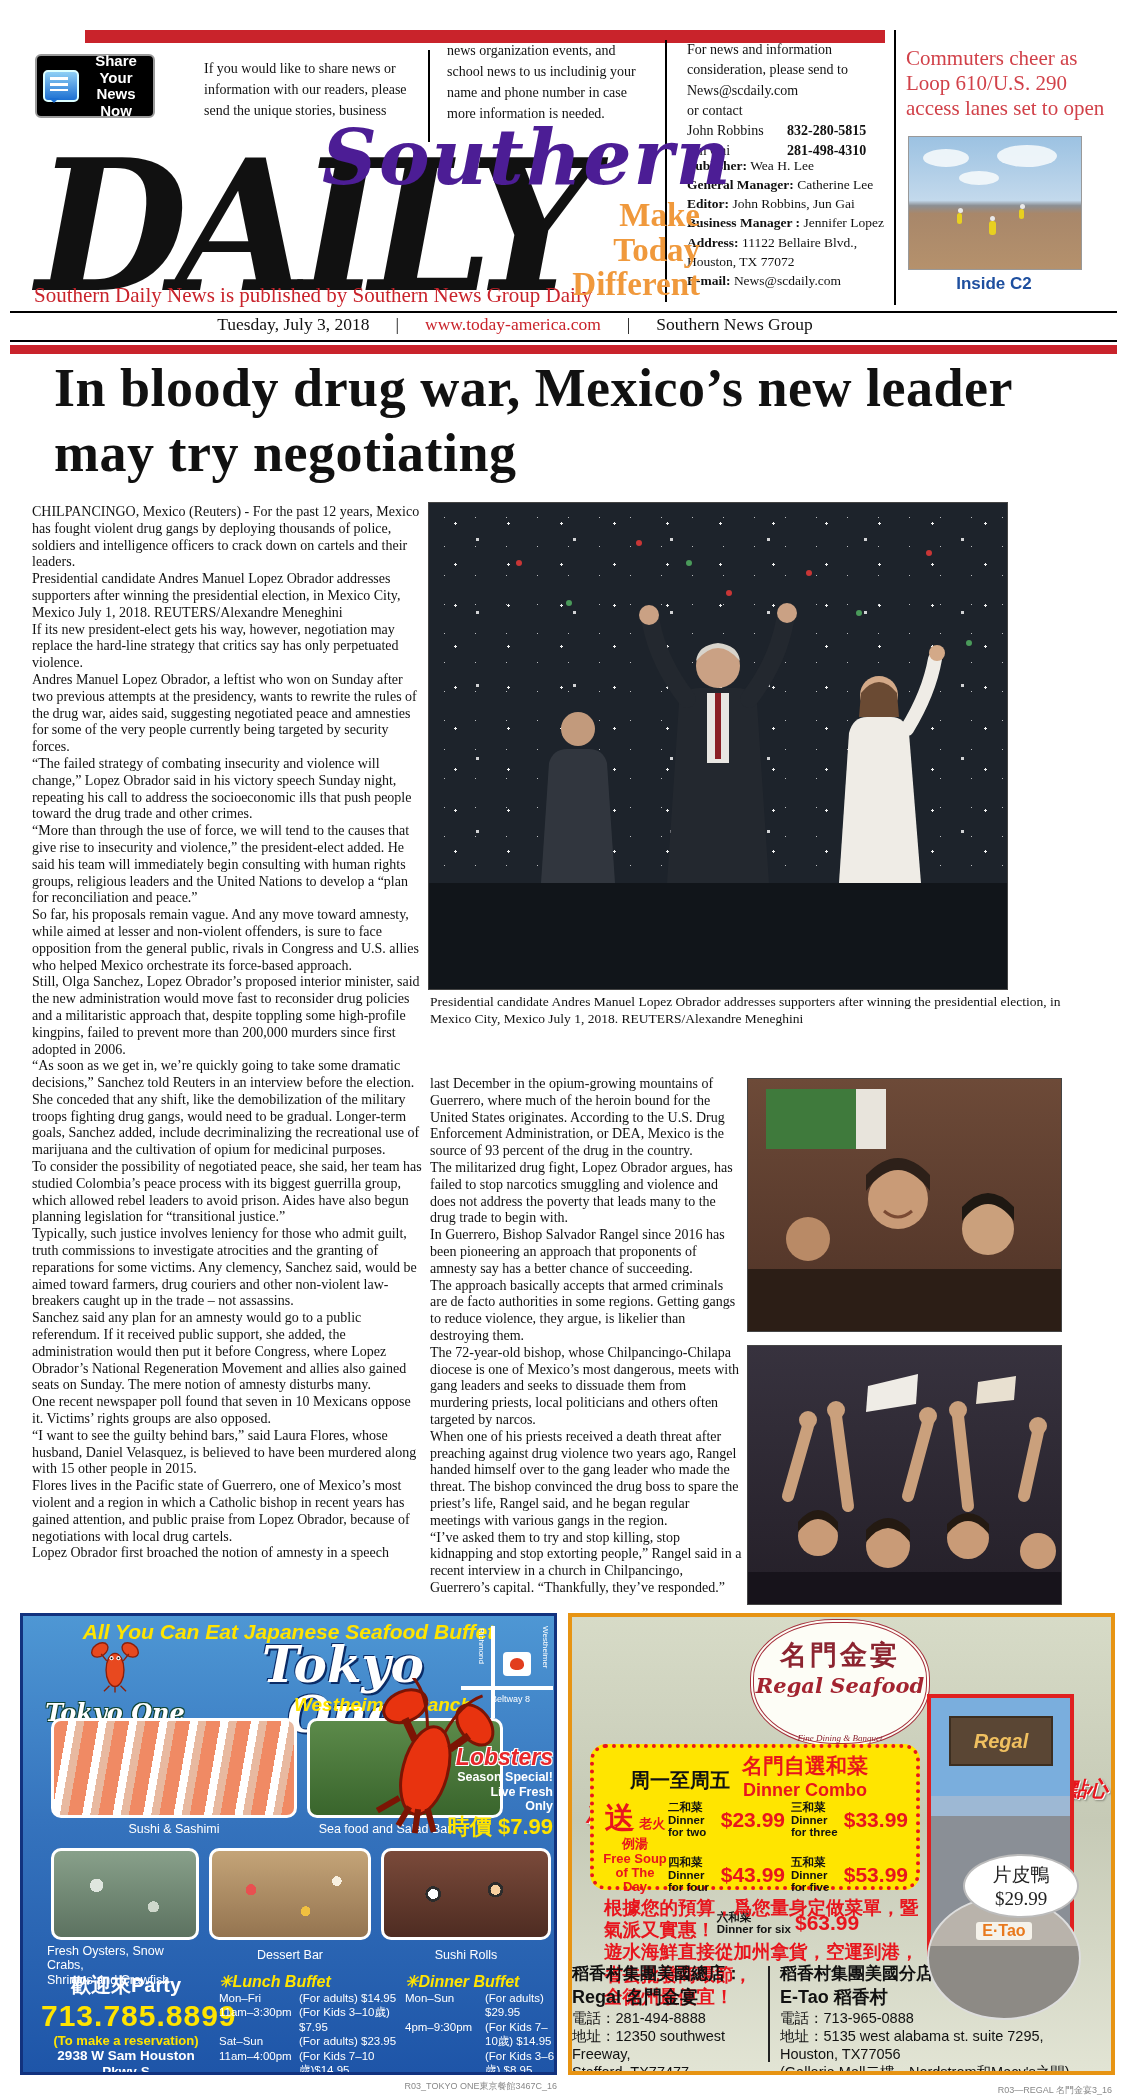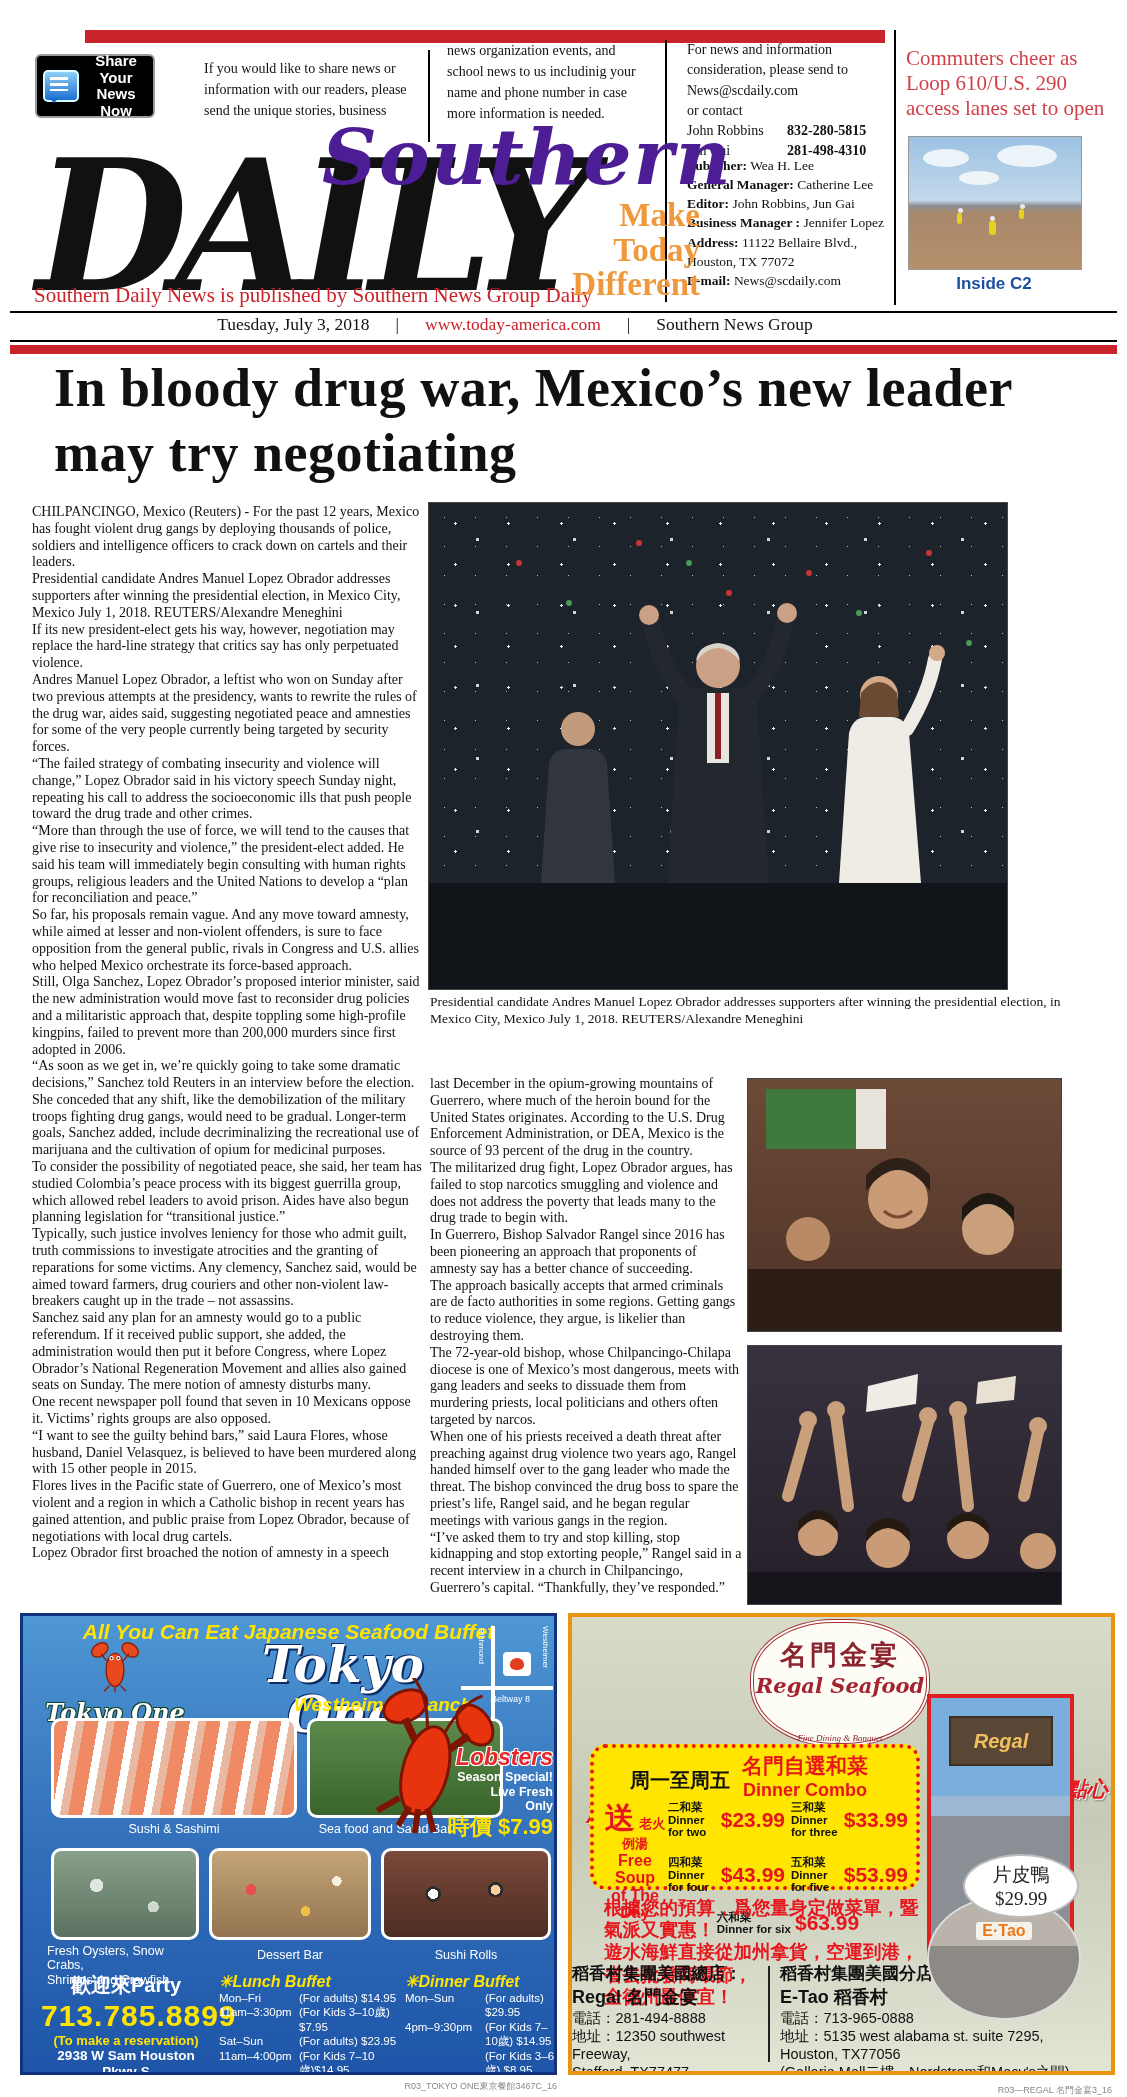--- a/index.html
+++ b/index.html
@@ -120,21 +120,21 @@
   .rg-coupon{left:18px;top:127px;width:330px;height:146px;background:#ffe500;border:4px dotted #e8151d;
              border-radius:16px;box-sizing:border-box;padding:4px 8px;}
   .rg-cp-top{display:flex;align-items:center;justify-content:space-between;}
   .rg-week{font-size:20px;font-weight:bold;color:#111;margin:8px 0 0 28px;font-family:"Liberation Serif",serif;}
   .rg-combo{text-align:center;margin-right:40px;}
   .rg-combo .cn{color:#e8151d;font-weight:bold;font-size:21px;}
   .rg-combo .en{color:#e8151d;font-weight:bold;font-size:18px;}
   .rg-free{width:66px;text-align:center;color:#e8151d;font-weight:bold;line-height:1.1;}
   .rg-free .big{font-size:30px;}
   .rg-free .cn{font-size:13px;}
-  .rg-free .en{font-size:16px;}
+  .rg-free .en{font-size:13px;}
   .rg-items{flex:1;display:grid;grid-template-columns:1fr 1fr;gap:17px 6px;}
   .rg-item{display:flex;align-items:center;gap:4px;}
   .rg-item .nm{font-size:11.5px;font-weight:bold;line-height:1.1;color:#111;}
   .rg-item .pr{color:#e8151d;font-weight:bold;font-size:21px;}
   .rg-pitch{left:32px;top:280px;width:330px;color:#e8151d;font-weight:bold;font-size:18.5px;line-height:1.2;font-family:"Liberation Serif",serif;}
   .rg-photobox{left:355px;top:77px;width:147px;height:265px;border:4px solid #e02020;box-sizing:border-box;
                background:linear-gradient(180deg,#7aaedd 0 38%,#9db8d4 38% 46%,#8a8f96 46% 100%);overflow:visible;}
   .rg-sign{position:absolute;left:18px;top:18px;width:100px;height:46px;background:#5a4634;border:2px solid #3c2e20;
            color:#f0c060;font-weight:bold;font-size:20px;display:flex;align-items:center;justify-content:center;font-style:italic;}
   .rg-duck{position:absolute;left:32px;top:156px;width:116px;height:64px;background:#fff;border:2px solid #bbb;

